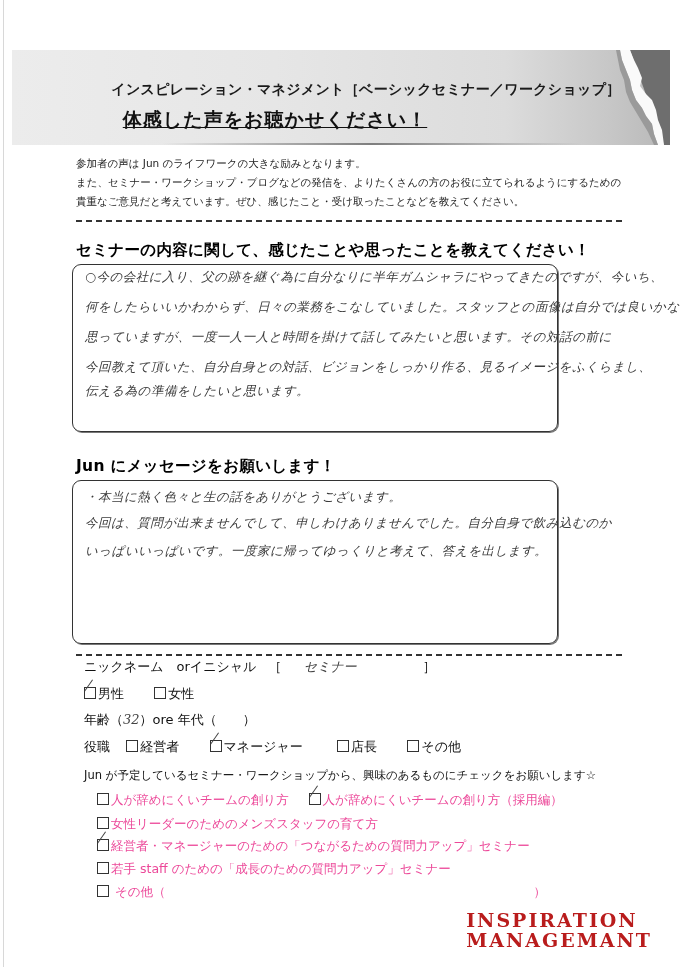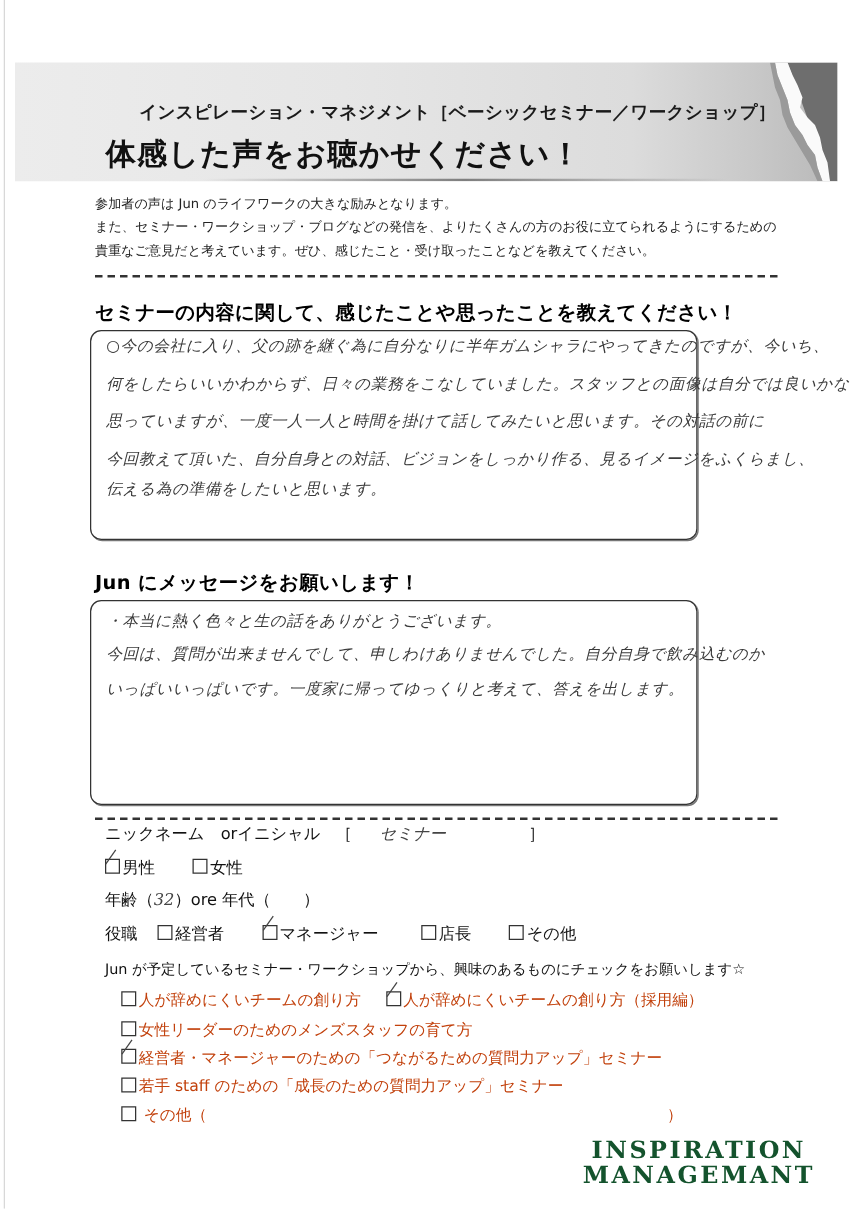--- a/index.html
+++ b/index.html
@@ -21,21 +21,21 @@
   .banner .shadow-line {
     position: absolute; left: 150px; bottom: 0; width: 420px; height: 2px;
     background: linear-gradient(90deg, rgba(0,0,0,0), rgba(60,60,60,0.6), rgba(0,0,0,0));
   }
   .banner-sub {
     position: absolute; left: 0; top: 31px; width: 658px; text-align: center;
     font-size: 14px; font-weight: bold; letter-spacing: 0.3px; color: #1a1a1a; padding-left: 25px;
   }
   .banner-title {
     position: absolute; left: 0; top: 57px; width: 526px; text-align: center;
-    font-size: 24px; font-weight: bold; letter-spacing: 1px; color: #111;
+    font-size: 19px; font-weight: bold; letter-spacing: 1px; color: #111; text-decoration: underline;
   }
 
   .intro { position: absolute; left: 76px; top: 154px; font-size: 10.5px; line-height: 19px; color: #222; }
   .dash {
     position: absolute; left: 76px; width: 546px; height: 0;
     border-top: 2px dashed #333;
   }
   .section-title { position: absolute; left: 76px; font-size: 15.5px; font-weight: bold; color: #000000; letter-spacing: 0.3px; }
 
   .box {
@@ -51,26 +51,26 @@
   .form-row { position: absolute; left: 84px; font-size: 13px; color: #111; white-space: nowrap; }
   .cb { display: inline-block; width: 10px; height: 10px; border: 1px solid #333; margin-right: 2px; vertical-align: -1px; position: relative; }
   .cb.checked::after {
     content: ""; position: absolute; left: 2px; top: -6px; width: 12px; height: 14px;
     border-left: 1px solid #444; transform: rotate(35deg);
   }
   .gap { display: inline-block; }
   .hw-inline { font-family: "DejaVu Serif", serif; font-style: italic; color: #444; font-size: 13px; }
 
   .interest-head { position: absolute; left: 84px; top: 768px; font-size: 11.5px; color: #111; }
-  .interest { position: absolute; left: 97px; font-size: 12.5px; color: #c2410c; white-space: nowrap; }
+  .interest { position: absolute; left: 97px; font-size: 12.5px; color: #ec4899; white-space: nowrap; }
 
   .logo {
-    position: absolute; right: 28px; top: 910px; text-align: center;
+    position: absolute; right: 28px; top: 910px; text-align: left;
     font-family: "DejaVu Serif", serif; font-weight: bold; font-size: 19px; line-height: 20px;
-    letter-spacing: 2px; color: #14532d;
+    letter-spacing: 2px; color: #b91c1c;
   }
 </style>
 </head>
 <body>
 
 <div class="page-edge"></div>
 
 <div class="banner">
   <div class="banner-sub">インスピレーション・マネジメント［ベーシックセミナー／ワークショップ］</div>
   <div class="banner-title">体感した声をお聴かせください！</div>

